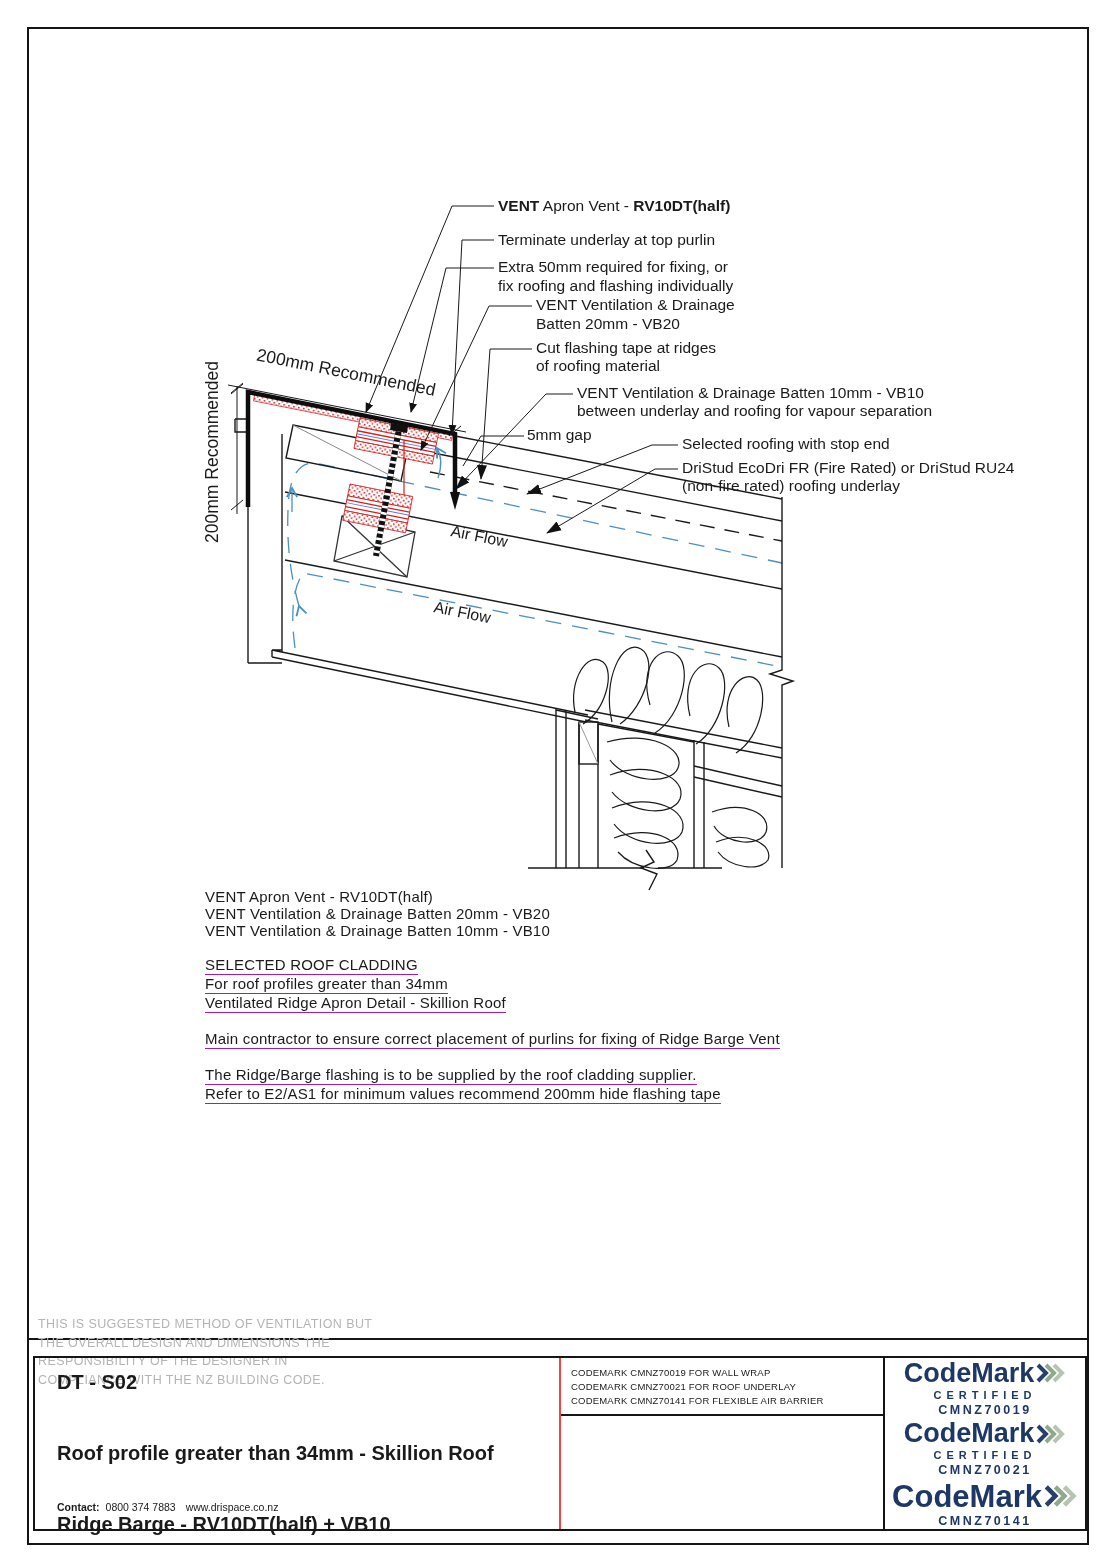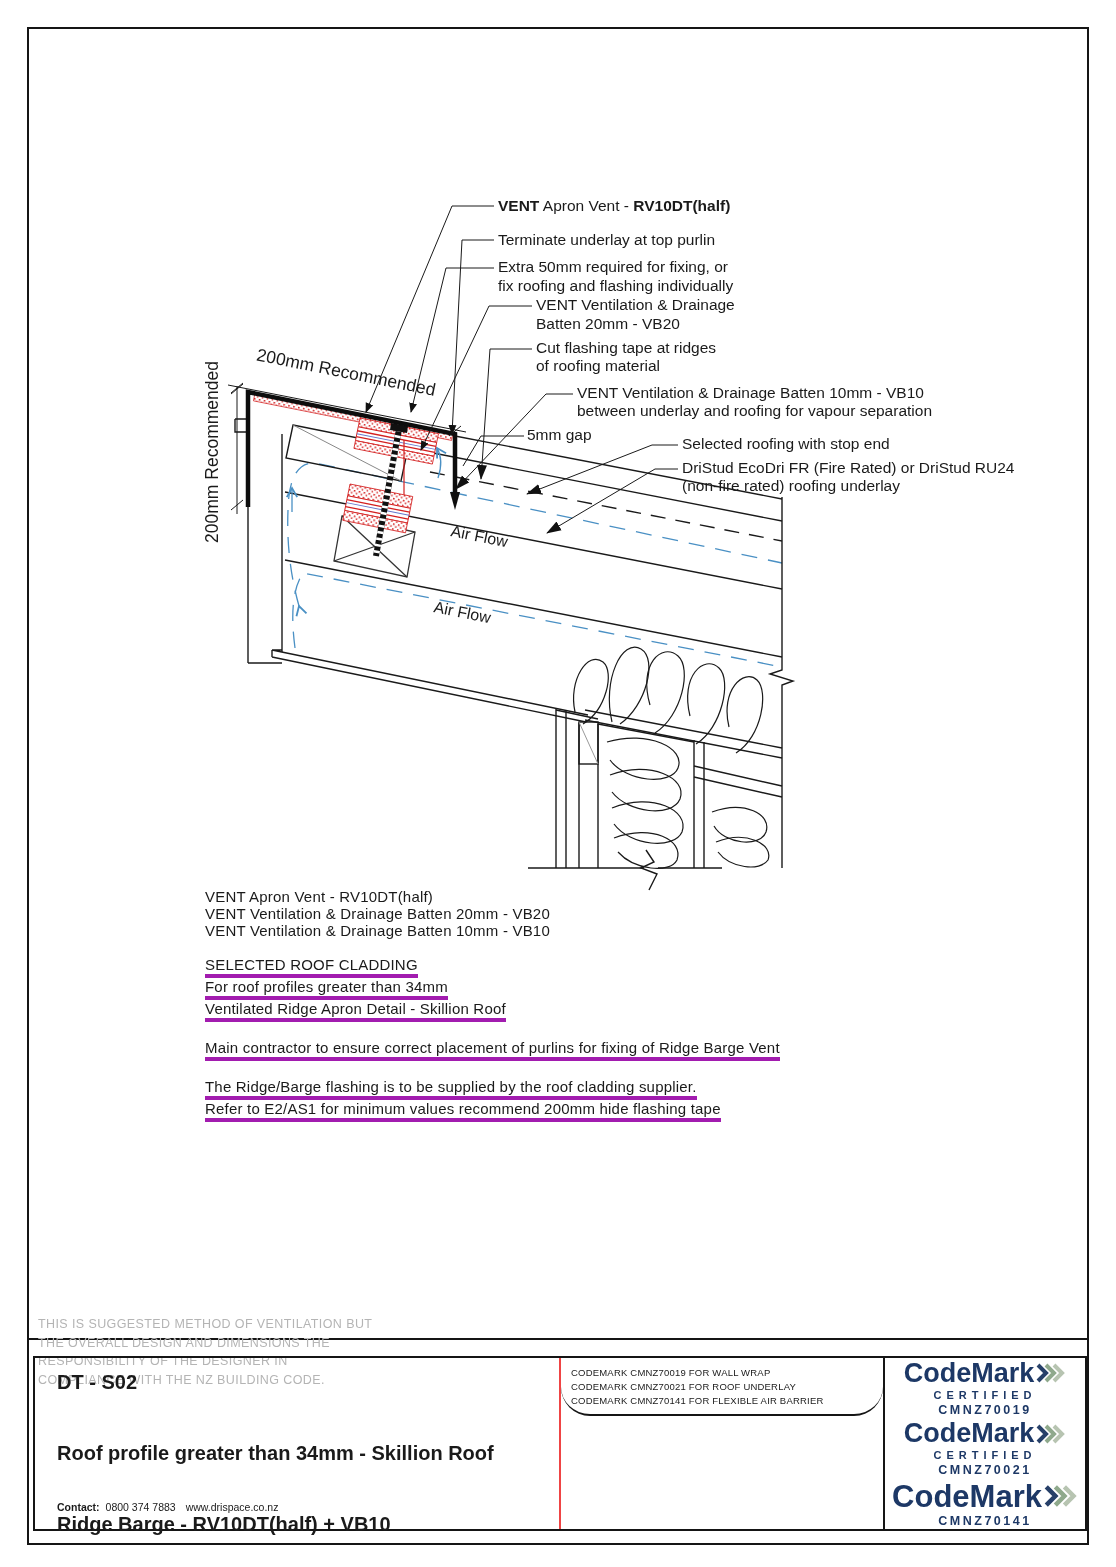--- a/index.html
+++ b/index.html
@@ -5,34 +5,34 @@
   html,body{margin:0;padding:0;background:#fff;}
   .sheet{position:relative;width:1116px;height:1567px;background:#fff;overflow:hidden;
          font-family:"Liberation Sans",sans-serif;color:#1a1a1a;}
   .sheet-border{position:absolute;left:27px;top:27px;width:1058px;height:1514px;border:2px solid #151515;}
   .footer-sep{position:absolute;left:27px;top:1338px;width:1060px;border-top:2px solid #151515;}
   svg text{font-family:"Liberation Sans",sans-serif;fill:#1a1a1a;}
 
   
   .notes{position:absolute;left:205px;top:888px;font-size:15px;line-height:17px;letter-spacing:.2px;}
   .notes .gap2{height:17px;}
-  .uline{display:table;border-bottom:4px solid #a21caf;padding-bottom:1px;text-align:right;}
+  .uline{display:table;border-bottom:1px solid #a21caf;padding-bottom:1px;text-align:right;}
 
   .disclaimer{position:absolute;left:38px;top:1315px;color:#b4b4b4;font-size:12.5px;line-height:18.5px;letter-spacing:.4px;}
 
   
   .footer-box{position:absolute;left:33px;top:1356px;width:1050px;height:171px;border:2px solid #151515;display:flex;}
   .fb-col1{width:526px;border-right:2px solid #ef4444;position:relative;padding:12px 0 0 22px;box-sizing:border-box;}
   .fb-code{font-size:20px;font-weight:bold;line-height:25px;}
   .fb-title{font-size:20px;font-weight:bold;line-height:25px;margin-top:46px;}
   .fb-contact{position:absolute;left:22px;bottom:16px;font-size:10.5px;}
   .fb-contact b{margin-right:6px;}
   .fb-contact span{margin-right:10px;}
   .fb-col2{width:324px;border-right:2px solid #151515;display:flex;flex-direction:column;box-sizing:border-box;}
-  .fb-cm-notes{height:58px;border-bottom:2px solid #151515;padding:8px 0 0 10px;font-size:9.5px;line-height:14px;letter-spacing:.2px;box-sizing:border-box;border-radius:29px;}
+  .fb-cm-notes{height:58px;border-bottom:2px solid #151515;padding:8px 0 0 10px;font-size:9.5px;line-height:14px;letter-spacing:.2px;box-sizing:border-box;}
   .fb-logo{flex:1;display:flex;align-items:center;justify-content:flex-start;padding-left:12px;}
   .logo-word{font-size:40px;font-weight:bold;letter-spacing:1px;margin-left:8px;}
   .logo-dri{color:#3a4148;}
   .logo-space{color:#9aa1a8;}
   .fb-col3{flex:1;display:flex;flex-direction:column;align-items:center;justify-content:center;padding:2px 4px;}
   .badge{text-align:center;line-height:1;margin:2px 0;}
   .badge-brand{font-size:27px;font-weight:bold;color:#1d3866;display:inline-flex;align-items:center;}
   .badge-brand.big{font-size:31px;}
   .badge-cert{font-size:11px;font-weight:bold;color:#1d3866;letter-spacing:5px;margin-top:3px;}
   .badge-num{font-size:12.5px;font-weight:bold;color:#1d3866;letter-spacing:2.5px;margin-top:3px;}

